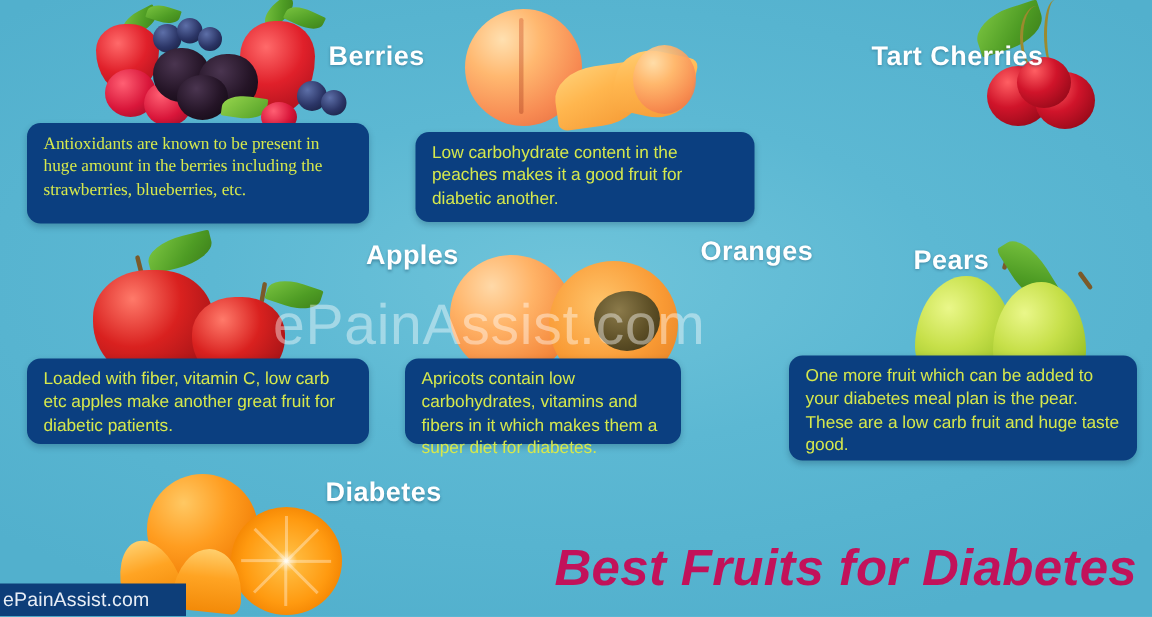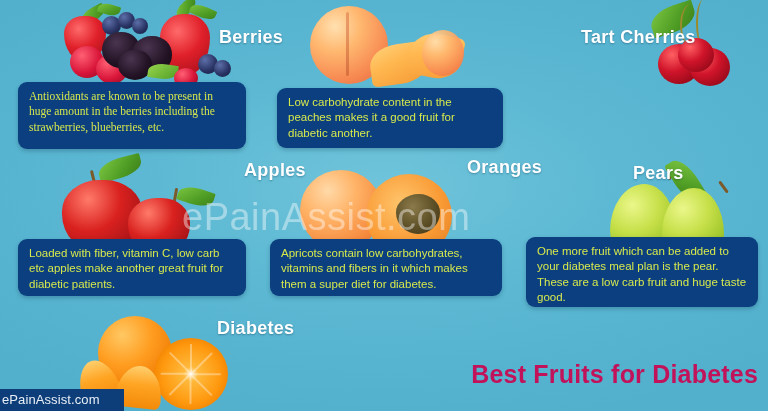--- a/index.html
+++ b/index.html
@@ -55,25 +55,26 @@
     z-index:8;
     box-shadow:0 2px 4px rgba(0,30,60,0.25);
   }
   .callout.teal { background:#1a7fa5; color:#c9e84a; }
 
   
   .main-title {
     position:absolute;
     right:10px; top:360px;
     color:#c2125a;
-    font-size:25px;
+    font-size:34px;
     font-weight:bold;
     letter-spacing:0.2px;
     white-space:nowrap;
     z-index:9;
+    font-style:italic;
   }
 
   
   .logobar {
     position:absolute;
     left:0; bottom:0;
     width:124px; height:22px;
     background:#0d3e79;
     z-index:12;
   }
@@ -257,30 +258,30 @@
   </div>
   <div class="heading" style="left:186px; top:160px;margin-left:21px;">Apples</div>
   <div class="callout" style="left:18px; top:239px; width:228px; height:57px;">Loaded with fiber, vitamin C, low carb etc apples make another great fruit for diabetic patients.</div>
 
   <div class="art" style="left:300px; top:160px; width:190px; height:100px;">
     <div class="apricot-whole" style="left:0px; top:10px; width:82px; height:80px;"></div>
     <div class="apricot-half" style="left:66px; top:14px; width:86px; height:84px;"></div>
     <div class="apricot-pit" style="left:96px; top:34px; width:44px; height:40px;"></div>
   </div>
   <div class="heading" style="left:430px; top:157px;">Oranges</div>
-  <div class="callout" style="left:270px; top:239px; width:232px; height:57px;">Apricots contain low carbohydrates, vitamins and fibers in it which makes them a super diet for diabetes.</div>
+  <div class="callout" style="left:270px; top:239px; width:184px; height:57px;">Apricots contain low carbohydrates, vitamins and fibers in it which makes them a super diet for diabetes.</div>
 
   <div class="art" style="left:600px; top:162px; width:160px; height:100px;">
     <div class="stem" style="left:70px; top:2px; width:3px; height:16px; transform:rotate(16deg);"></div>
     <div class="leaf" style="left:62px; top:8px; width:48px; height:22px; transform:rotate(58deg); border-radius:60% 10% 60% 10%;"></div>
     <div class="stem" style="left:122px; top:18px; width:3px; height:14px; transform:rotate(-36deg);"></div>
     <div class="pear" style="left:10px; top:22px; width:66px; height:76px;"></div>
     <div class="pear" style="left:62px; top:26px; width:62px; height:74px;"></div>
   </div>
-  <div class="heading" style="left:596px; top:163px;">Pears</div>
+  <div class="heading" style="left:572px; top:163px;">Pears</div>
   <div class="callout" style="left:526px; top:237px; width:232px; height:70px;">One more fruit which can be added to your diabetes meal plan is the pear. These are a low carb fruit and huge taste good.</div>
 
   <div class="art front" style="left:76px; top:310px; width:180px; height:101px;">
     <div class="orange-whole" style="left:22px; top:6px; width:74px; height:74px;"></div>
     <div class="orange-half" style="left:78px; top:28px; width:74px; height:72px;">
       <div class="pulp" style="left:36px; top:6px; width:1.5px; height:30px; transform:rotate(0deg);"></div>
       <div class="pulp" style="left:36px; top:6px; width:1.5px; height:30px; transform:rotate(45deg);"></div>
       <div class="pulp" style="left:36px; top:6px; width:1.5px; height:30px; transform:rotate(90deg);"></div>
       <div class="pulp" style="left:36px; top:6px; width:1.5px; height:30px; transform:rotate(135deg);"></div>
       <div class="pulp" style="left:36px; top:6px; width:1.5px; height:30px; transform:rotate(180deg);"></div>

